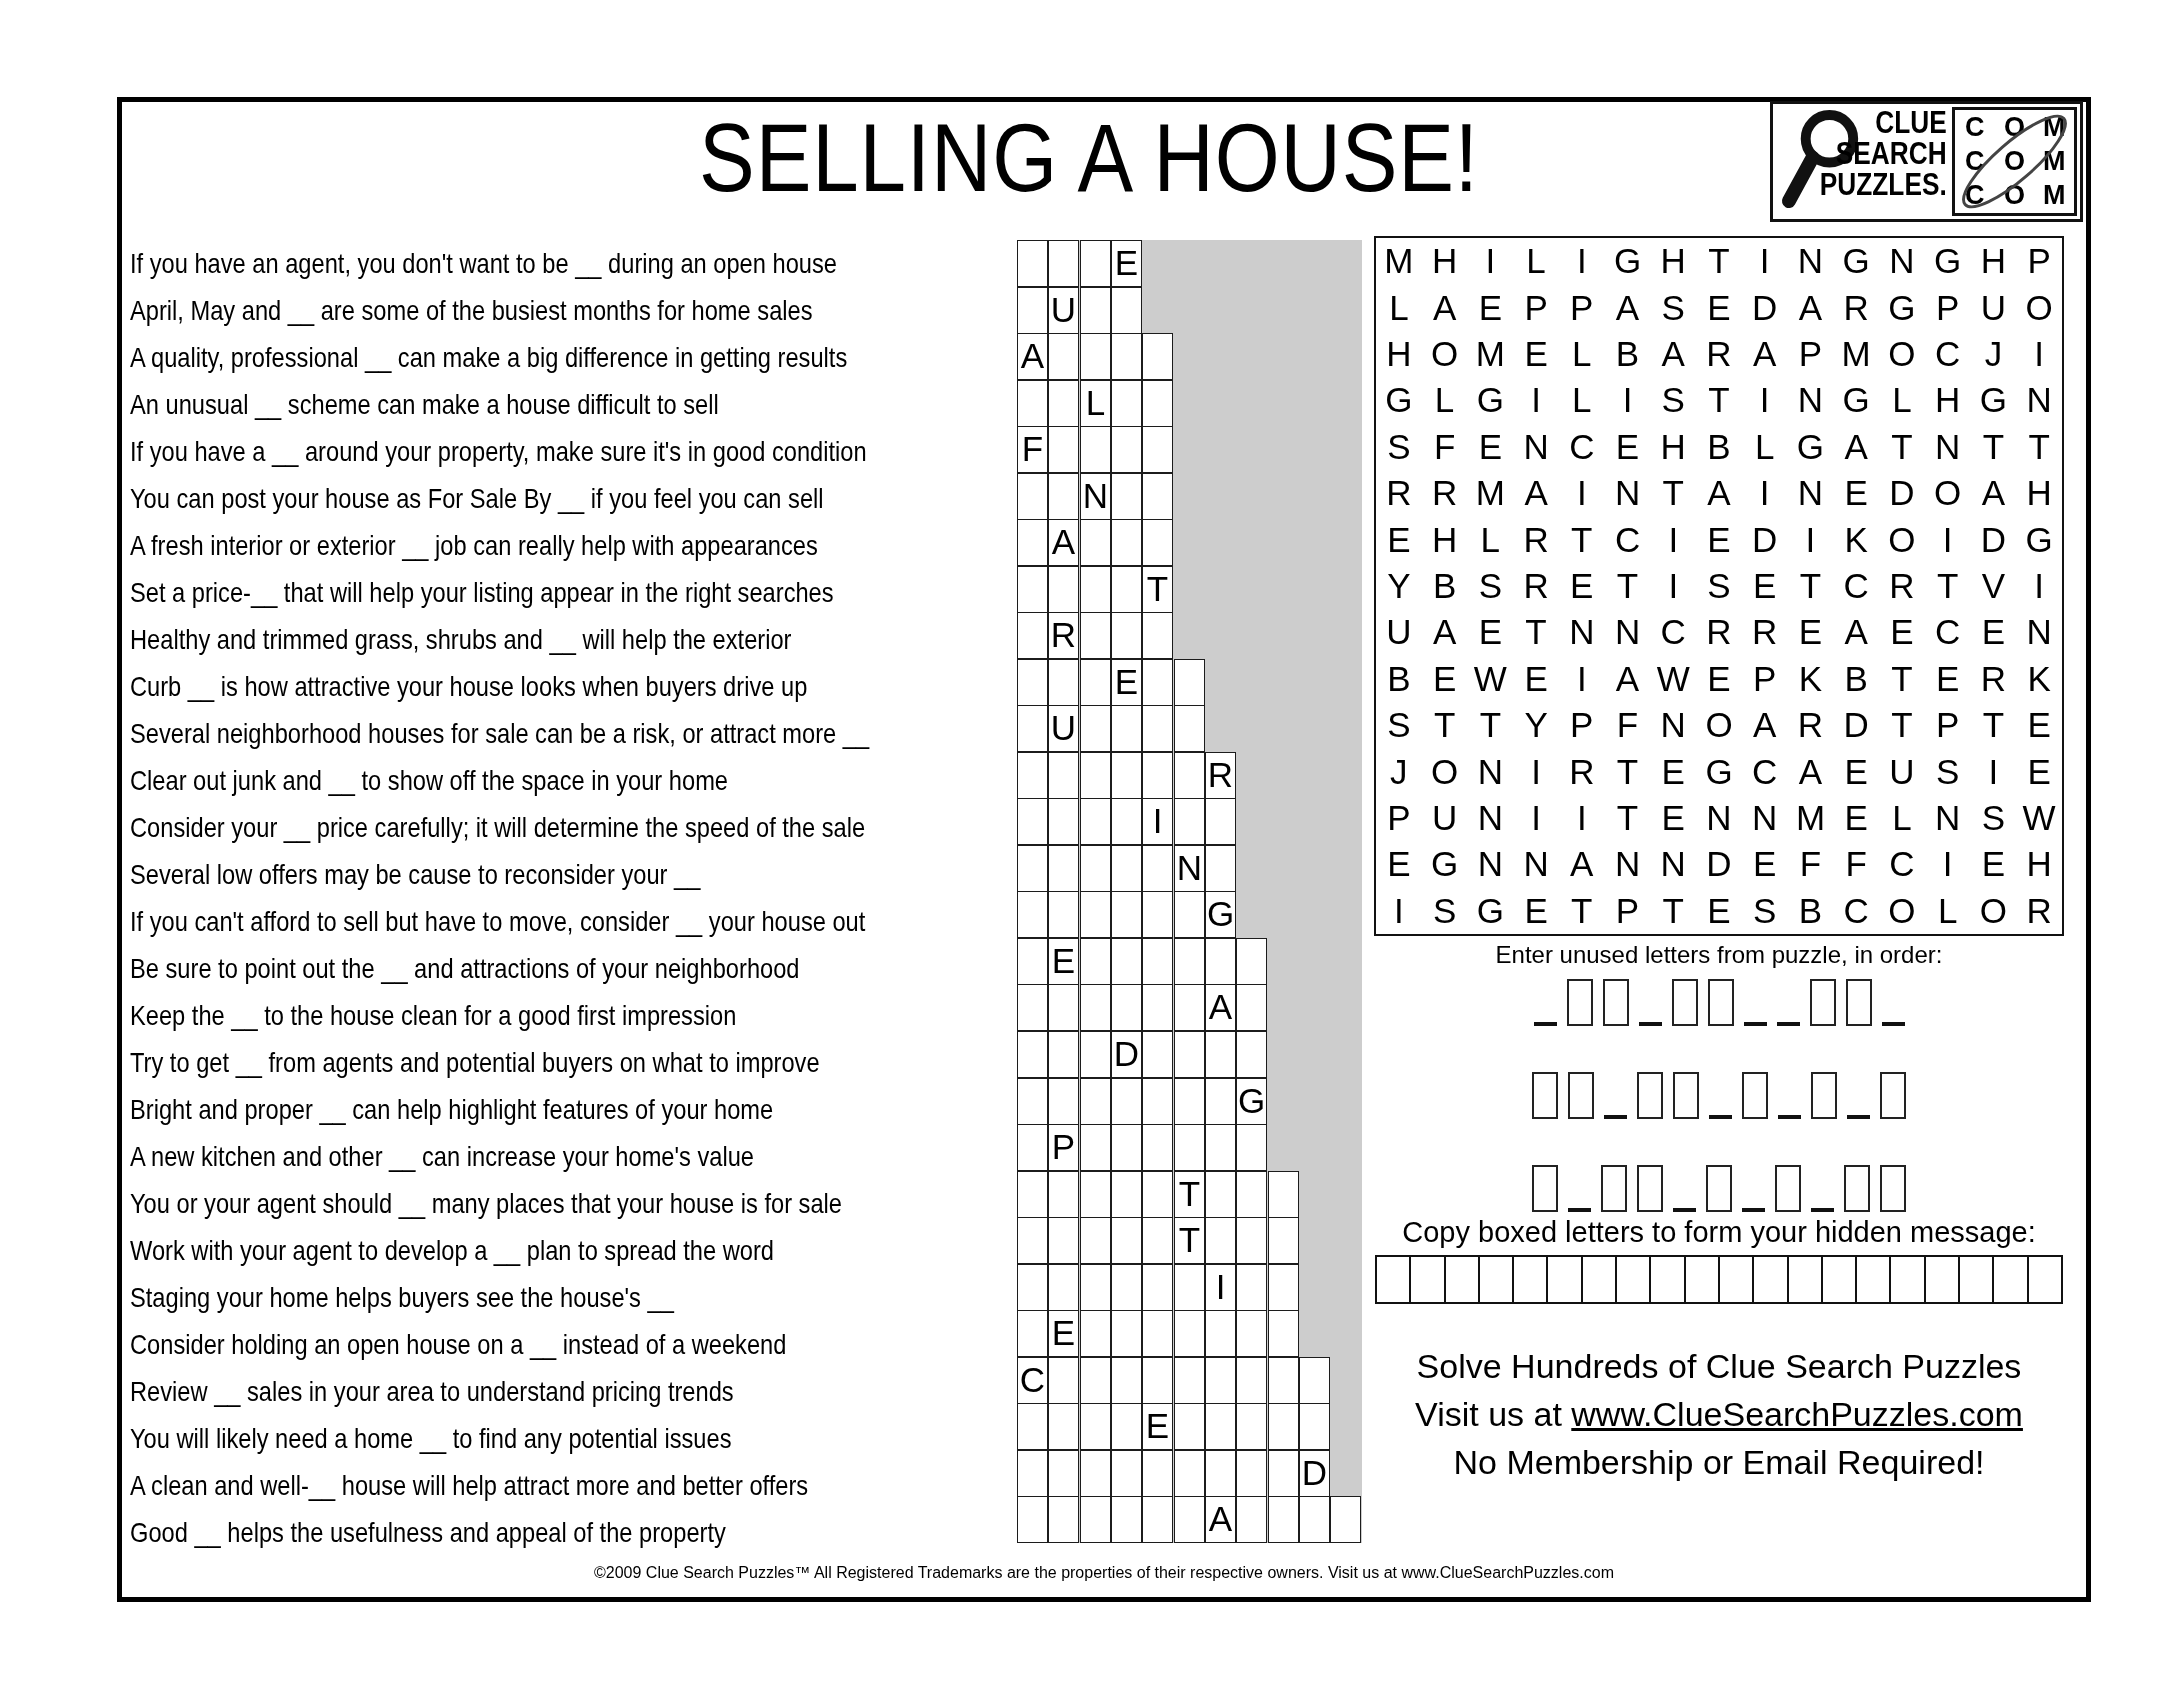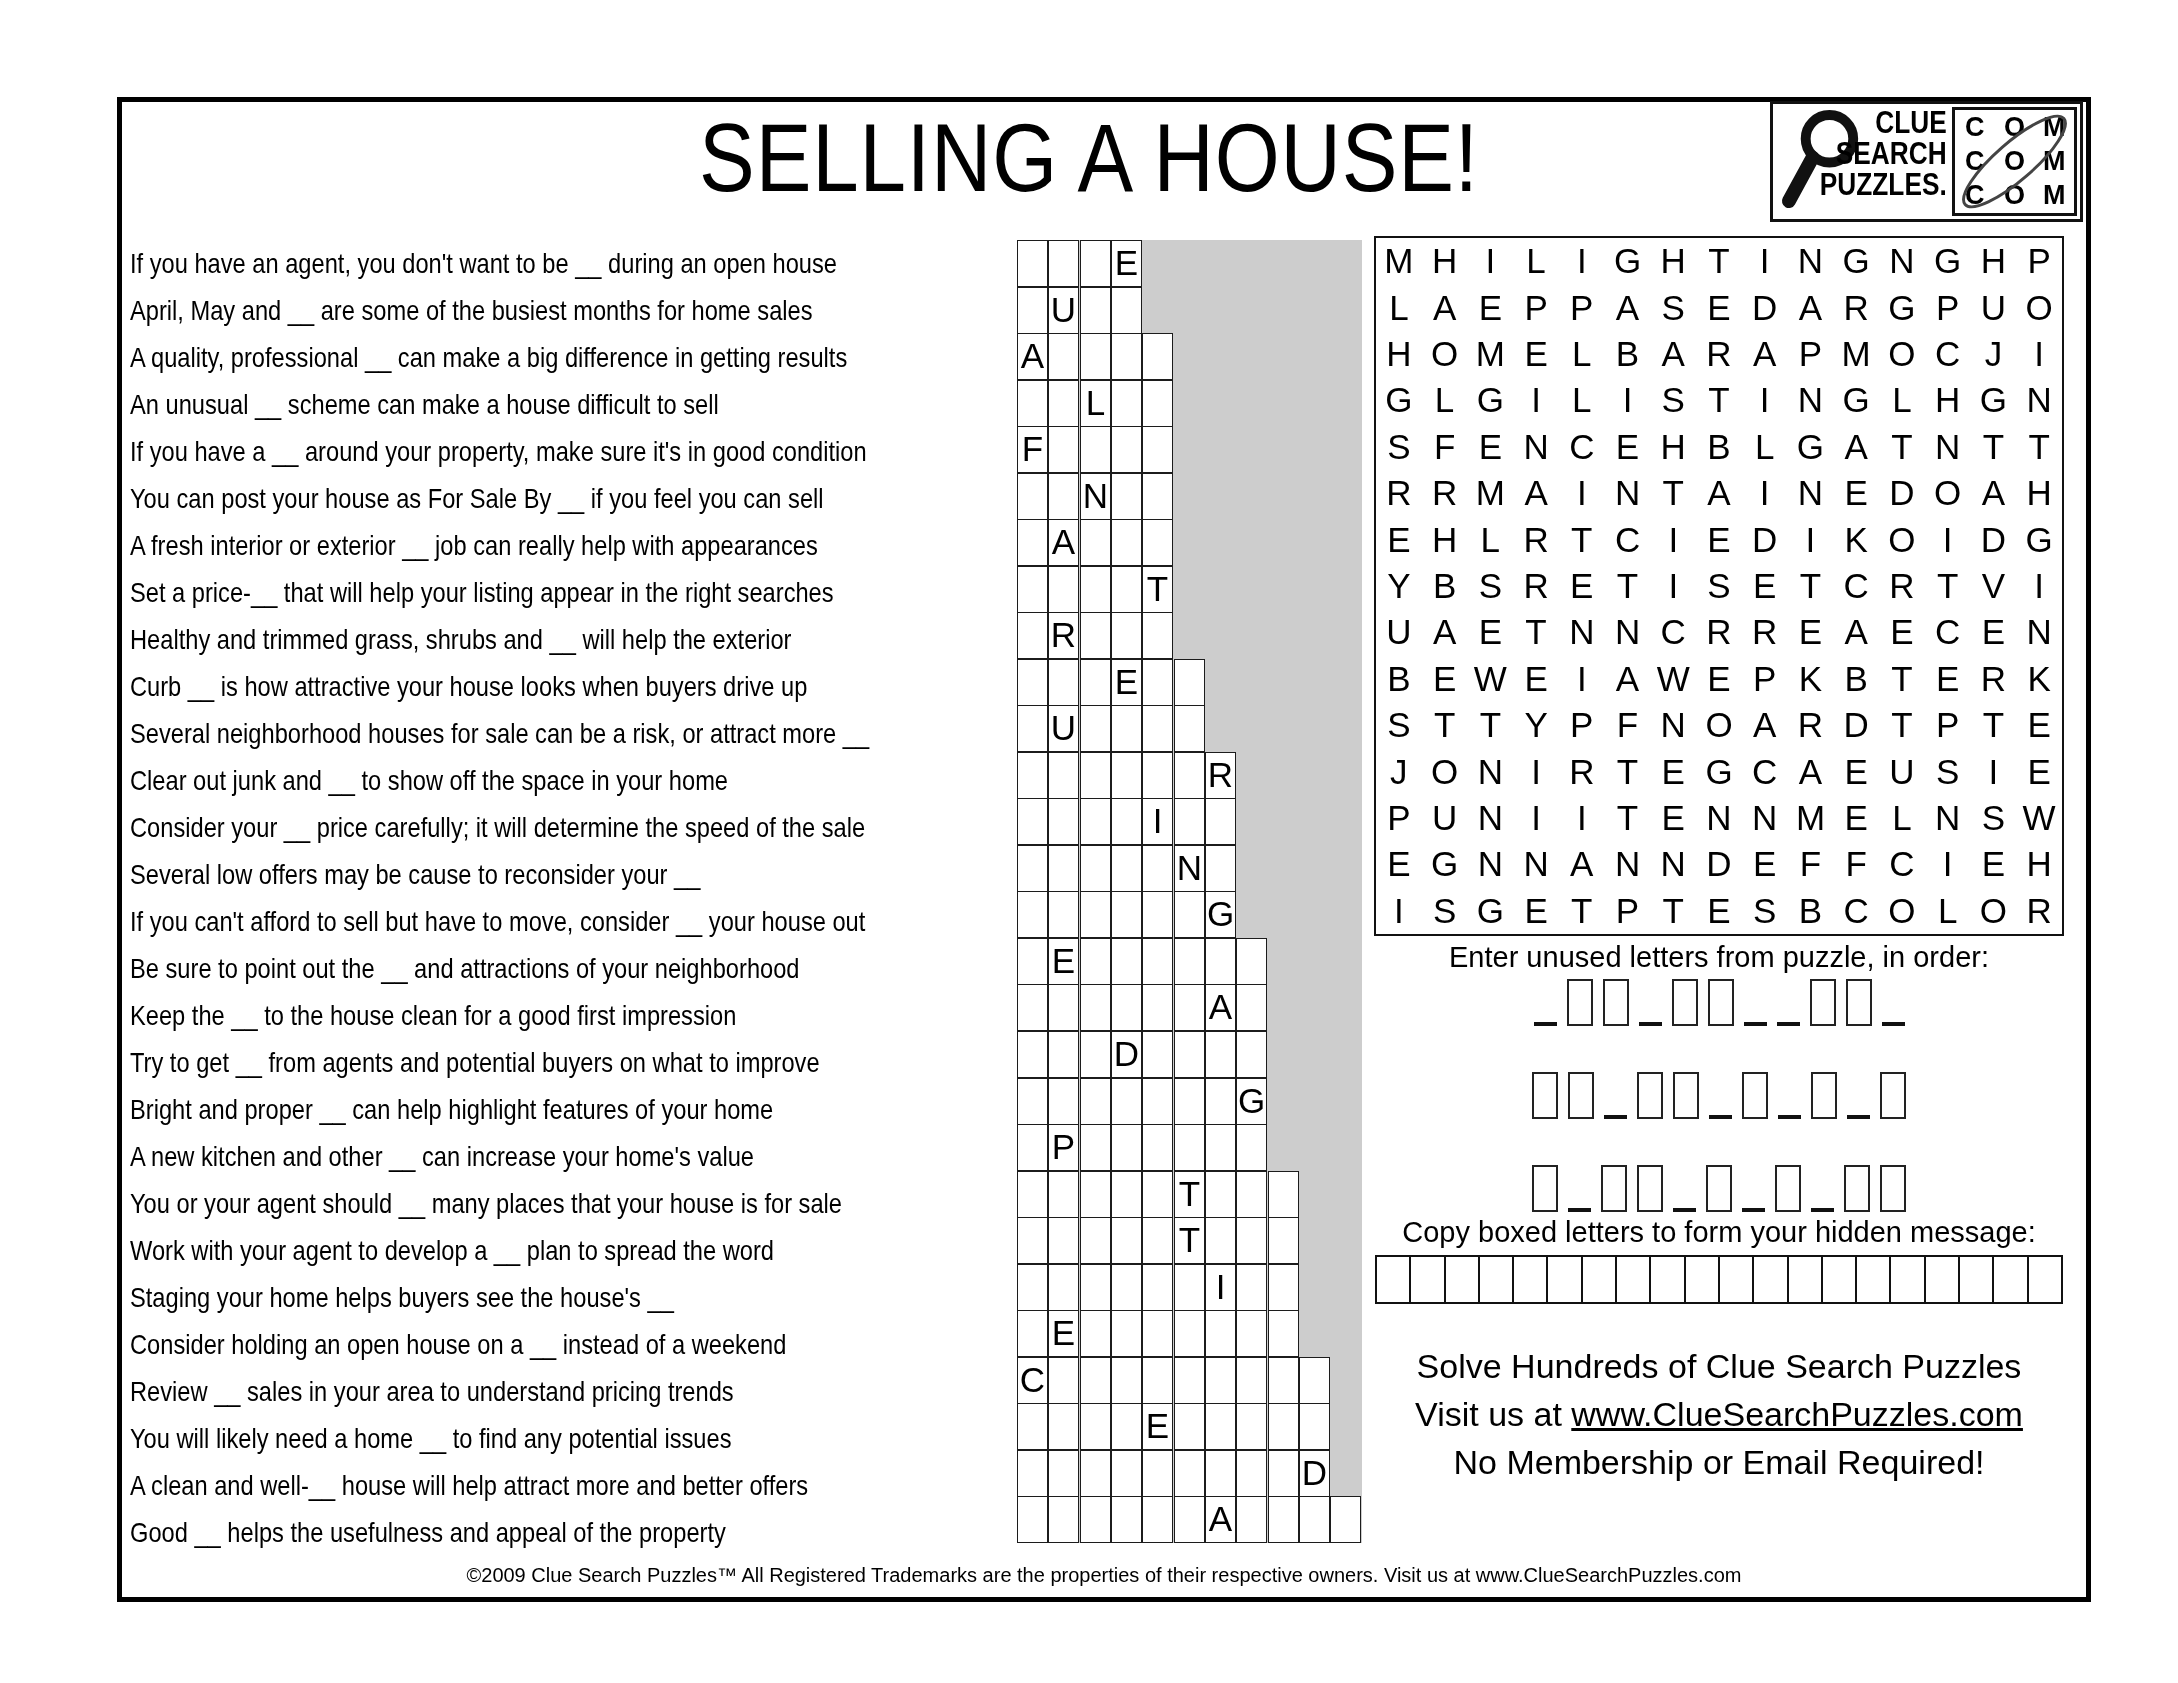--- a/index.html
+++ b/index.html
@@ -22,40 +22,40 @@
   
   .crossword{position:absolute;left:1017px;top:240px;width:345px;height:1303px;}
   .cw-bg{position:absolute;left:0;top:0;width:345px;height:1303px;background:#cdcdcd;}
   .cw-cell{position:absolute;width:31px;height:47px;border:1.5px solid #1c1c1c;box-sizing:border-box;background:#fff;font-size:35px;line-height:44px;text-align:center;}
 
   
   .wordsearch{position:absolute;left:1374px;top:236px;width:690px;height:700px;border:2.5px solid #111;box-sizing:border-box;display:grid;grid-template-columns:repeat(15,1fr);grid-auto-rows:1fr;background:#fff;}
   .ws-cell{display:flex;align-items:center;justify-content:center;font-size:35px;}
 
   
-  .unused-label{position:absolute;left:1374px;top:941px;width:690px;text-align:center;font-size:29px;}
+  .unused-label{position:absolute;left:1374px;top:941px;width:690px;text-align:center;font-size:24px;}
   .slot-row{position:absolute;left:1374px;width:690px;height:48px;display:flex;justify-content:center;align-items:flex-end;gap:10px;}
   .slot-row-1{top:978px;}
   .slot-row-2{top:1071px;}
   .slot-row-3{top:1164px;}
   .slot-box{width:26px;height:47px;border:2.5px solid #222;box-sizing:border-box;background:#fff;}
   .slot-line{width:23px;height:4px;background:#111;margin-bottom:0px;}
 
   
   .copy-label{position:absolute;left:1374px;top:1216px;width:690px;text-align:center;font-size:29px;}
   .strip{position:absolute;left:1375px;top:1255px;width:688px;height:49px;border:2.5px solid #111;box-sizing:border-box;display:flex;background:#fff;}
   .strip-cell{flex:1;border-right:2px solid #111;}
   .strip-cell:last-child{border-right:none;}
 
   
   .promo{position:absolute;left:1374px;top:1342px;width:690px;text-align:center;font-size:34px;line-height:48px;}
   .promo-link{text-decoration:underline;}
 
   
-  .footer{position:absolute;left:117px;top:1564px;width:1974px;text-align:center;font-size:20px;}
+  .footer{position:absolute;left:117px;top:1564px;width:1974px;text-align:center;font-size:16px;}
 </style>
 </head>
 <body>
 
 <div class="page-border"></div>
 
 <div class="title">SELLING A HOUSE!</div>
 
 <div class="logo-box">
   <svg class="magnifier" width="99" height="111" viewBox="0 0 100 112">

